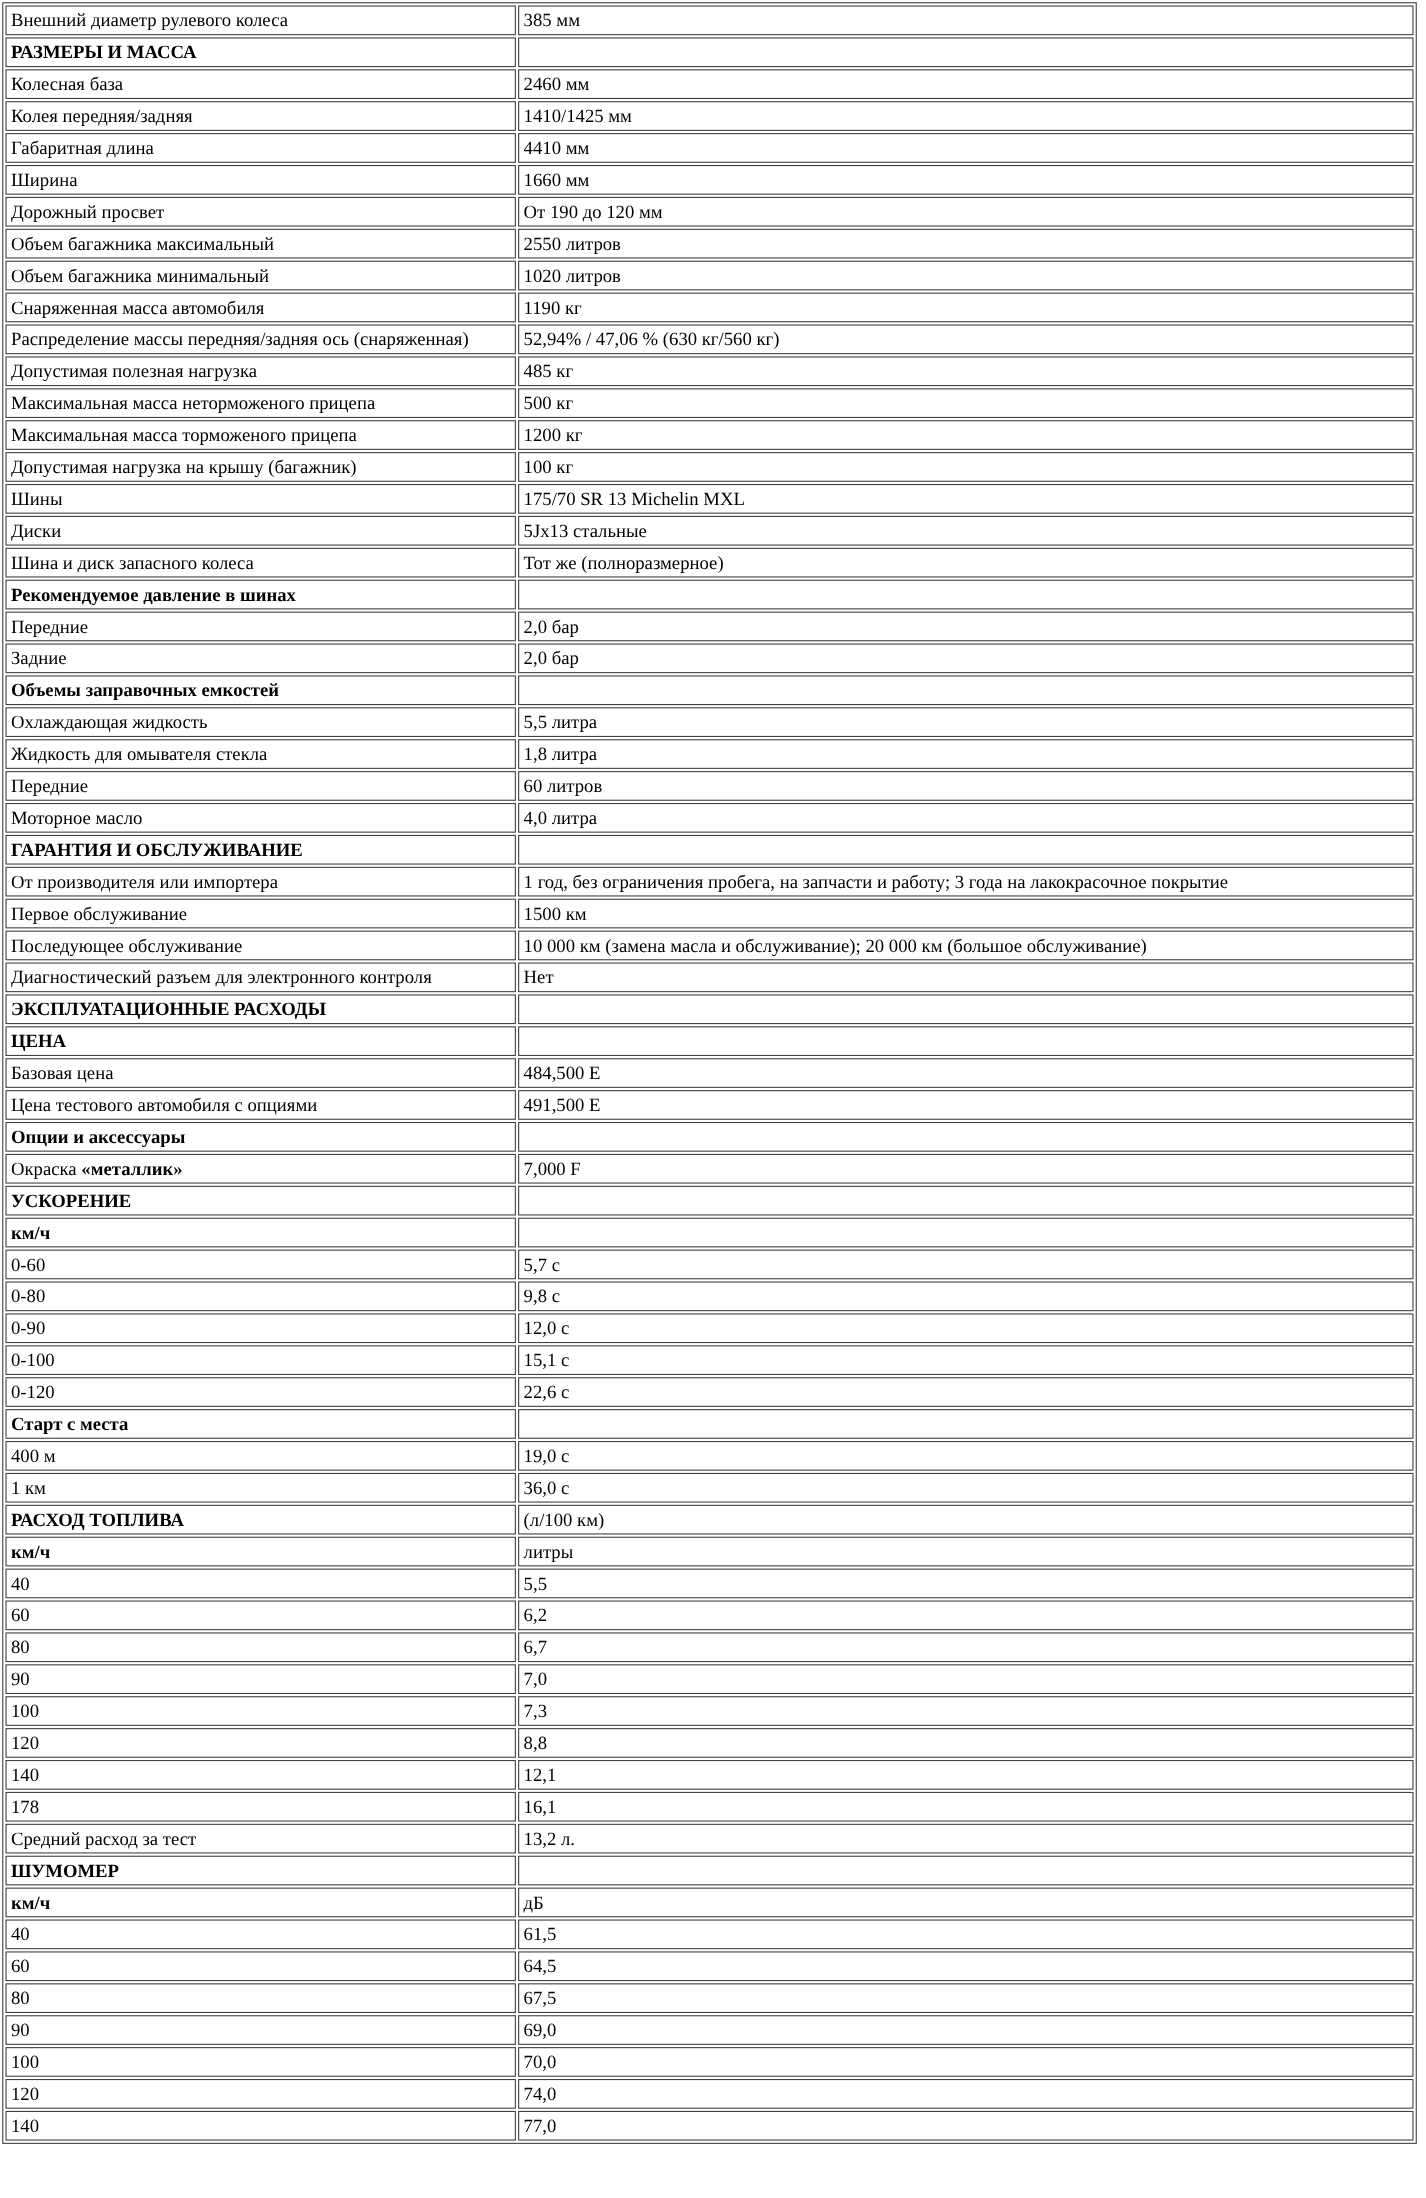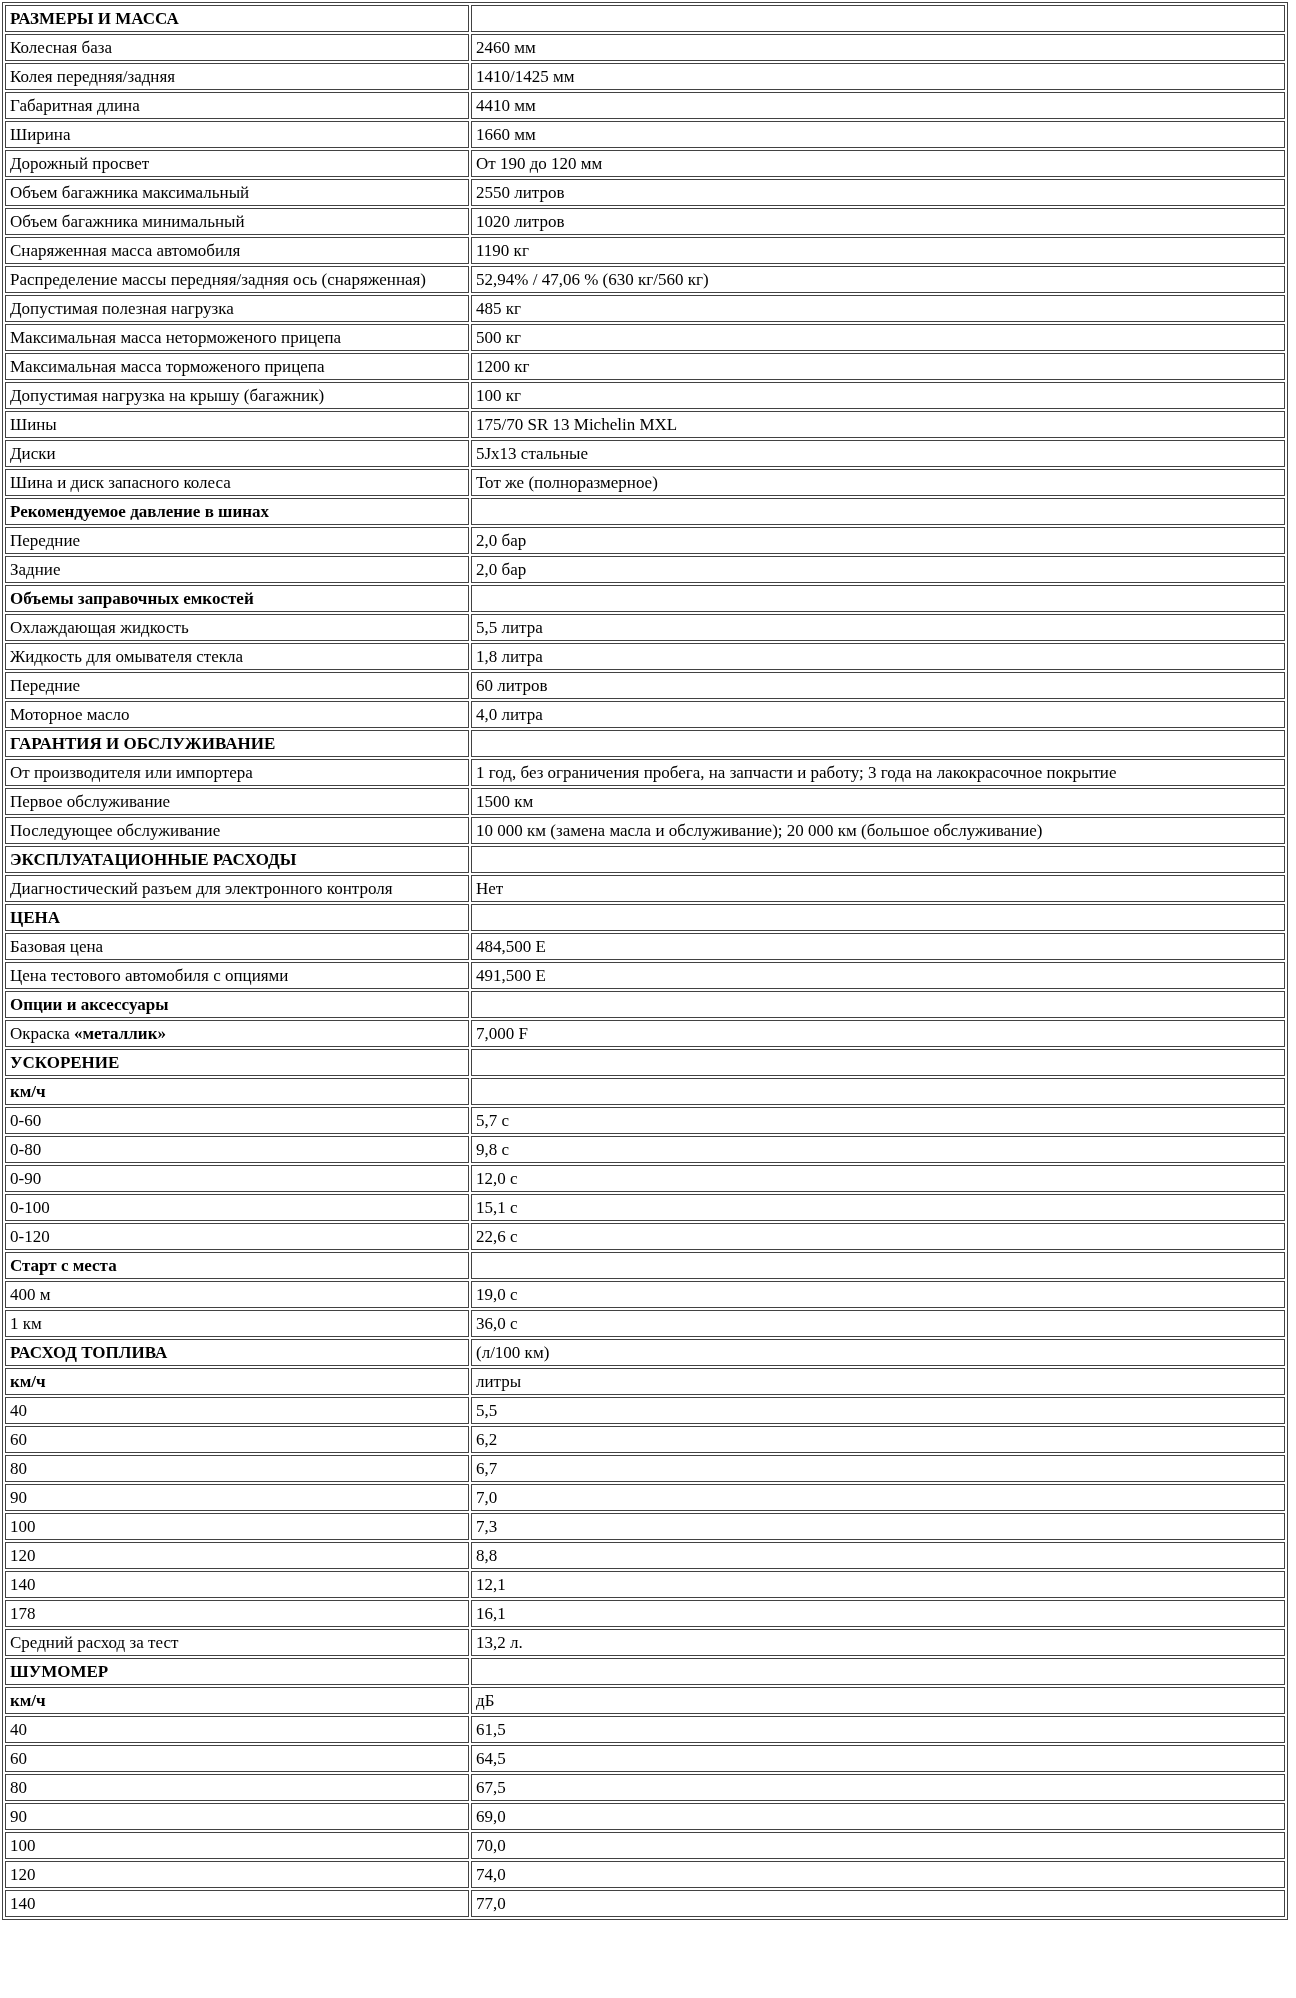--- a/index.html
+++ b/index.html
@@ -33,20 +33,24 @@
   td.col-label { width: 464px; }
   td.col-value { }
   .bold { font-weight: bold; }
 </style>
 </head>
 <body>
 
 <table class="spec">
   <tbody>
       <tr>
+        <td class="col-label">Внешний диаметр рулевого колеса</td>
+        <td class="col-value">385 мм</td>
+      </tr>
+      <tr>
         <td class="col-label bold">РАЗМЕРЫ И МАССА</td>
         <td class="col-value"></td>
       </tr>
       <tr>
         <td class="col-label">Колесная база</td>
         <td class="col-value">2460 мм</td>
       </tr>
       <tr>
         <td class="col-label">Колея передняя/задняя</td>
         <td class="col-value">1410/1425 мм</td>
@@ -149,26 +153,26 @@
       </tr>
       <tr>
         <td class="col-label">Первое обслуживание</td>
         <td class="col-value">1500 км</td>
       </tr>
       <tr>
         <td class="col-label">Последующее обслуживание</td>
         <td class="col-value">10 000 км (замена масла и обслуживание); 20 000 км (большое обслуживание)</td>
       </tr>
       <tr>
-        <td class="col-label bold">ЭКСПЛУАТАЦИОННЫЕ РАСХОДЫ</td>
-        <td class="col-value"></td>
-      </tr>
-      <tr>
         <td class="col-label">Диагностический разъем для электронного контроля</td>
         <td class="col-value">Нет</td>
+      </tr>
+      <tr>
+        <td class="col-label bold">ЭКСПЛУАТАЦИОННЫЕ РАСХОДЫ</td>
+        <td class="col-value"></td>
       </tr>
       <tr>
         <td class="col-label bold">ЦЕНА</td>
         <td class="col-value"></td>
       </tr>
       <tr>
         <td class="col-label">Базовая цена</td>
         <td class="col-value">484,500 E</td>
       </tr>
       <tr>

